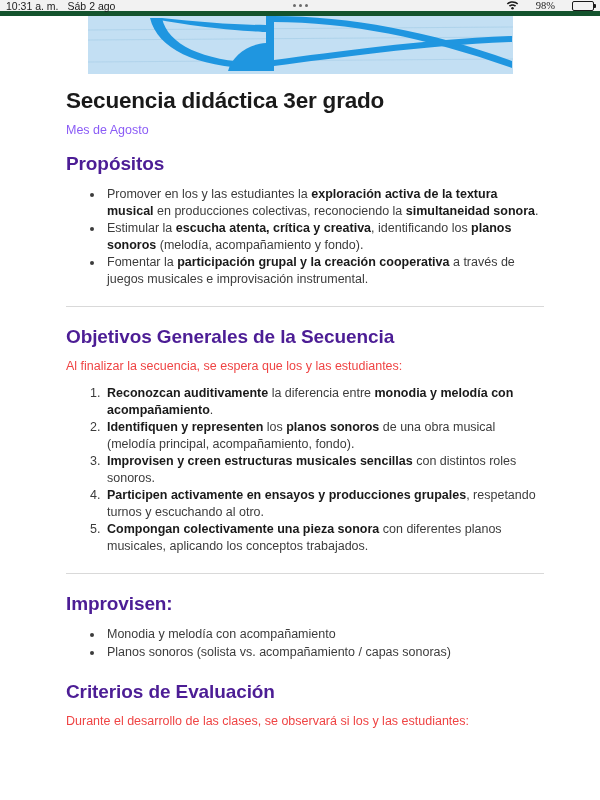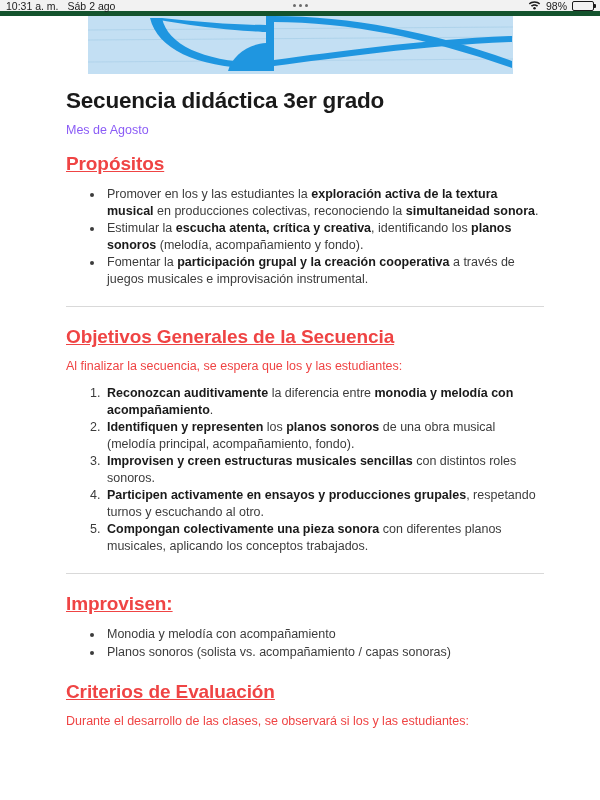--- a/index.html
+++ b/index.html
@@ -51,22 +51,23 @@
     width: 3px;
     height: 3px;
     border-radius: 50%;
     background: #6b6b6b;
     display: block;
   }
   .status-right {
     margin-left: auto;
     display: flex;
     align-items: center;
-    gap: 5px;
+    gap: 17px;
     white-space: nowrap;
+    font-family: Liberation Serif, serif;
   }
   .wifi-icon { display: block; }
   .battery {
     width: 22px;
     height: 10px;
     border: 1px solid #1a1a1a;
     border-radius: 2px;
     position: relative;
     box-sizing: border-box;
     padding: 1px;
@@ -125,24 +126,23 @@
   }
   .subtitle {
     font-size: 12.5px;
     color: #8b5cf6;
     margin: 0 0 16px 0;
   }
 
   h2.section-title {
     font-size: 19px;
     font-weight: bold;
-    color: #ef4444;
+    color: #4c1d95;
     margin: 0 0 11px 0;
     letter-spacing: -0.1px;
-    text-decoration: underline;
   }
 
   .intro-line {
     font-size: 12.5px;
     color: #ef4444;
     margin: 5px 0 12px 0;
   }
 
   ul.bullets, ol.numbers {
     margin: 0;

